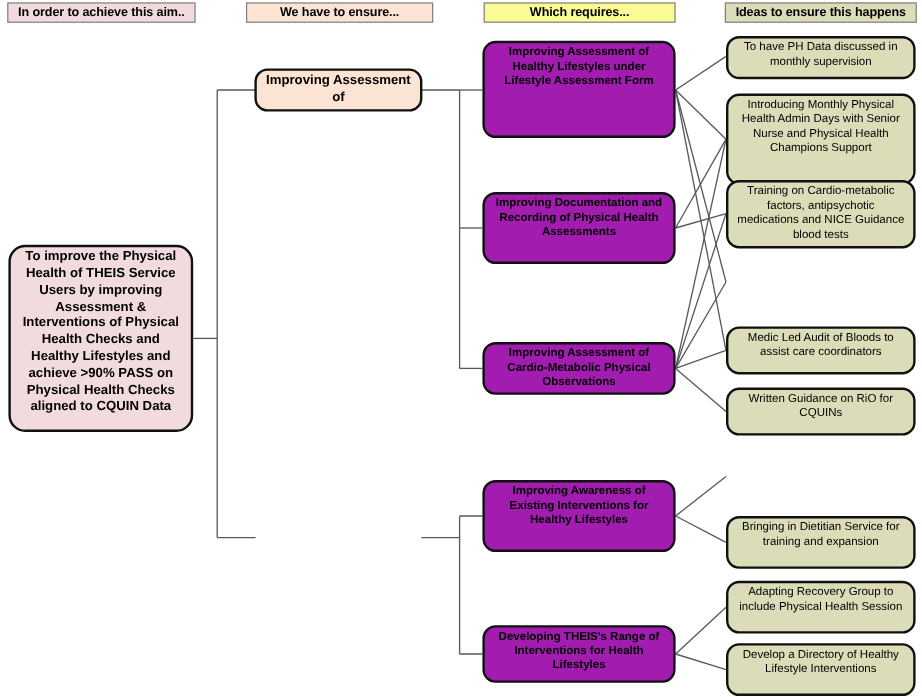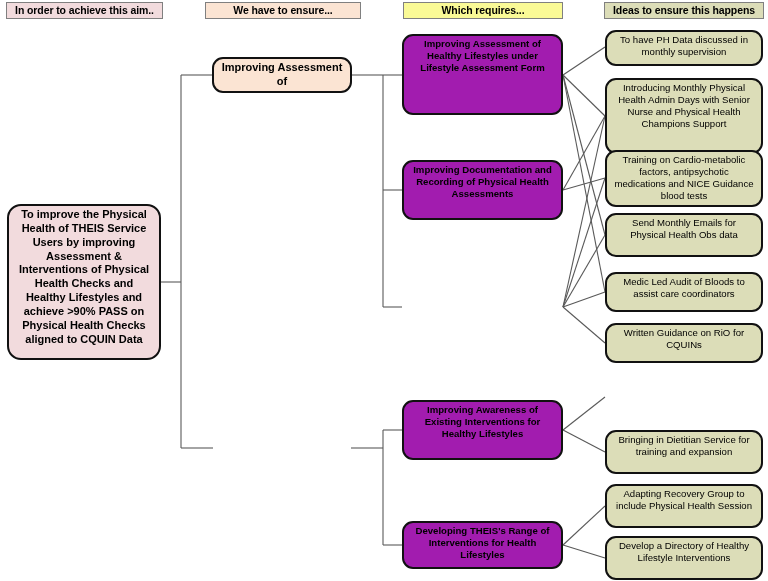--- a/index.html
+++ b/index.html
@@ -144,38 +144,38 @@
   <div class="node node-primary" style="left:212px; top:57px; width:140px; height:36px;">
     <span>Improving Assessment of</span>
   </div>
 
   <div class="node node-secondary" style="left:402px; top:34px; width:161px; height:81px;">
     <span>Improving Assessment of Healthy Lifestyles under Lifestyle Assessment Form</span>
   </div>
   <div class="node node-secondary" style="left:402px; top:160px; width:161px; height:60px;">
     <span>Improving Documentation and Recording of Physical Health Assessments</span>
   </div>
+  <div class="node node-secondary" style="left:402px; top:285px; width:161px; height:44px;">
+    <span>Improving Assessment of Cardio-Metabolic Physical Observations</span>
+  </div>
   <div class="node node-secondary" style="left:402px; top:400px; width:161px; height:60px;">
     <span>Improving Awareness of Existing Interventions for Healthy Lifestyles</span>
   </div>
   <div class="node node-secondary" style="left:402px; top:521px; width:161px; height:48px;">
     <span>Developing THEIS's Range of Interventions for Health Lifestyles</span>
   </div>
 
   <div class="node node-idea" style="left:605px; top:30px; width:158px; height:36px;">
     <span>To have PH Data discussed in monthly supervision</span>
   </div>
   <div class="node node-idea" style="left:605px; top:78px; width:158px; height:76px;">
     <span>Introducing Monthly Physical Health Admin Days with Senior Nurse and Physical Health Champions Support</span>
   </div>
   <div class="node node-idea" style="left:605px; top:150px; width:158px; height:57px;">
     <span>Training on Cardio-metabolic factors, antipsychotic medications and NICE Guidance blood tests</span>
-  </div>
-  <div class="node node-idea" style="left:605px; top:213px; width:158px; height:44px;">
-    <span>Send Monthly Emails for Physical Health Obs data</span>
   </div>
   <div class="node node-idea" style="left:605px; top:272px; width:158px; height:40px;">
     <span>Medic Led Audit of Bloods to assist care coordinators</span>
   </div>
   <div class="node node-idea" style="left:605px; top:323px; width:158px; height:40px;">
     <span>Written Guidance on RiO for CQUINs</span>
   </div>
   <div class="node node-idea" style="left:605px; top:430px; width:158px; height:44px;">
     <span>Bringing in Dietitian Service for training and expansion</span>
   </div>

